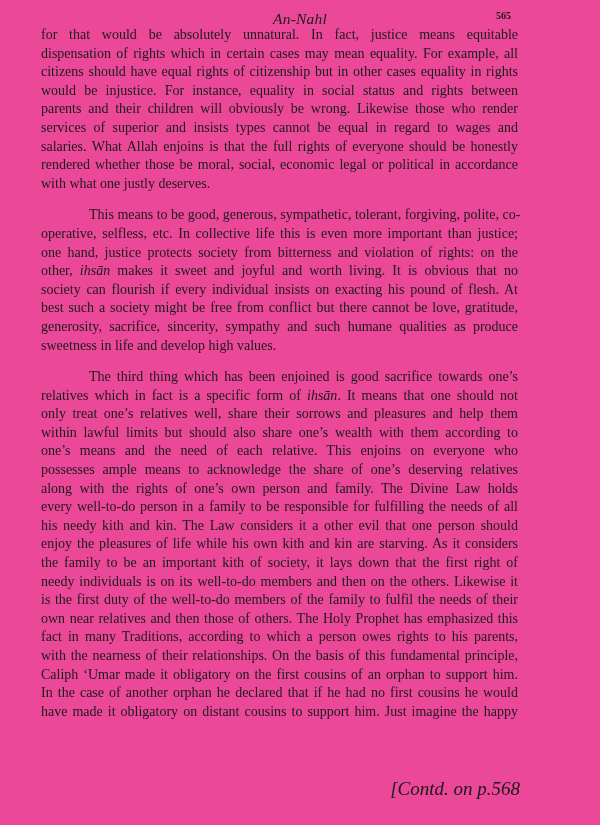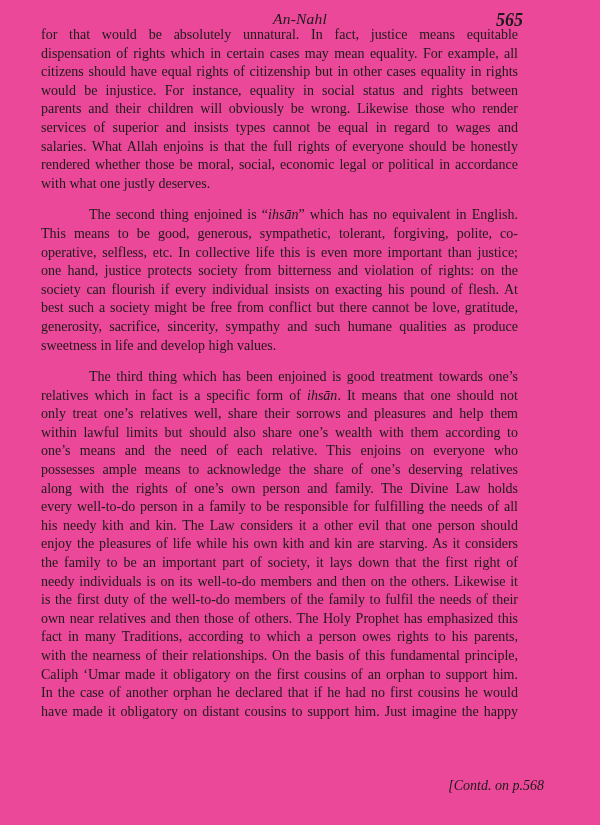--- a/index.html
+++ b/index.html
@@ -28,23 +28,22 @@
       width: 600px;
       text-align: center;
       font-style: italic;
       font-size: 15.5px;
       letter-spacing: 0.2px;
     }
     .page-number {
       position: absolute;
       top: 10px;
       left: 496px;
-      font-size: 18px;
+      font-size: 10px;
       font-weight: bold;
-      font-style: italic;
     }
     .body-text {
       position: absolute;
       left: 41px;
       top: 26px;
       width: 477px;
       font-size: 14px;
       line-height: 18.6px;
     }
     .para {
@@ -73,22 +72,21 @@
       text-indent: 0;
     }
     em { font-style: italic; }
     .contd {
       position: absolute;
       top: 778px;
       left: 0;
       width: 520px;
       text-align: right;
       font-style: italic;
-      font-size: 14px;
-      padding-left: 24px;
+      font-size: 19px;
     }
   </style>
 </head>
 <body>
 
 <div class="page">
   <div class="running-title">An-Nahl</div>
   <div class="page-number">565</div>
 
   <div class="body-text" id="body-text">
@@ -97,41 +95,41 @@
         <span class="line">dispensation of rights which in certain cases may mean equality. For example, all</span>
         <span class="line">citizens should have equal rights of citizenship but in other cases equality in rights</span>
         <span class="line">would be injustice. For instance, equality in social status and rights between</span>
         <span class="line">parents and their children will obviously be wrong. Likewise those who render</span>
         <span class="line">services of superior and insists types cannot be equal in regard to wages and</span>
         <span class="line">salaries. What Allah enjoins is that the full rights of everyone should be honestly</span>
         <span class="line">rendered whether those be moral, social, economic legal or political in accordance</span>
         <span class="line last">with what one justly deserves.</span>
       </p>
       <p class="para indent">
-        <span class="line">The second thing enjoined is “<em>ihsān</em>” which has no equivalent in English.</span>
         <span class="line">This means to be good, generous, sympathetic, tolerant, forgiving, polite, co-</span>
         <span class="line">operative, selfless, etc. In collective life this is even more important than justice;</span>
         <span class="line">one hand, justice protects society from bitterness and violation of rights: on the</span>
+        <span class="line">other, <em>ihsān</em> makes it sweet and joyful and worth living. It is obvious that no</span>
         <span class="line">society can flourish if every individual insists on exacting his pound of flesh. At</span>
         <span class="line">best such a society might be free from conflict but there cannot be love, gratitude,</span>
         <span class="line">generosity, sacrifice, sincerity, sympathy and such humane qualities as produce</span>
         <span class="line last">sweetness in life and develop high values.</span>
       </p>
       <p class="para indent">
-        <span class="line">The third thing which has been enjoined is good treatment towards one’s</span>
+        <span class="line">The third thing which has been enjoined is good sacrifice towards one’s</span>
         <span class="line">relatives which in fact is a specific form of <em>ihsān</em>. It means that one should not</span>
         <span class="line">only treat one’s relatives well, share their sorrows and pleasures and help them</span>
         <span class="line">within lawful limits but should also share one’s wealth with them according to</span>
         <span class="line">one’s means and the need of each relative. This enjoins on everyone who</span>
         <span class="line">possesses ample means to acknowledge the share of one’s deserving relatives</span>
         <span class="line">along with the rights of one’s own person and family. The Divine Law holds</span>
         <span class="line">every well-to-do person in a family to be responsible for fulfilling the needs of all</span>
         <span class="line">his needy kith and kin. The Law considers it a other evil that one person should</span>
         <span class="line">enjoy the pleasures of life while his own kith and kin are starving. As it considers</span>
-        <span class="line">the family to be an important part of society, it lays down that the first right of</span>
+        <span class="line">the family to be an important kith of society, it lays down that the first right of</span>
         <span class="line">needy individuals is on its well-to-do members and then on the others. Likewise it</span>
         <span class="line">is the first duty of the well-to-do members of the family to fulfil the needs of their</span>
         <span class="line">own near relatives and then those of others. The Holy Prophet has emphasized this</span>
         <span class="line">fact in many Traditions, according to which a person owes rights to his parents,</span>
         <span class="line">with the nearness of their relationships. On the basis of this fundamental principle,</span>
         <span class="line">Caliph ‘Umar made it obligatory on the first cousins of an orphan to support him.</span>
         <span class="line">In the case of another orphan he declared that if he had no first cousins he would</span>
         <span class="line">have made it obligatory on distant cousins to support him. Just imagine the happy</span>
       </p>
     </div>

